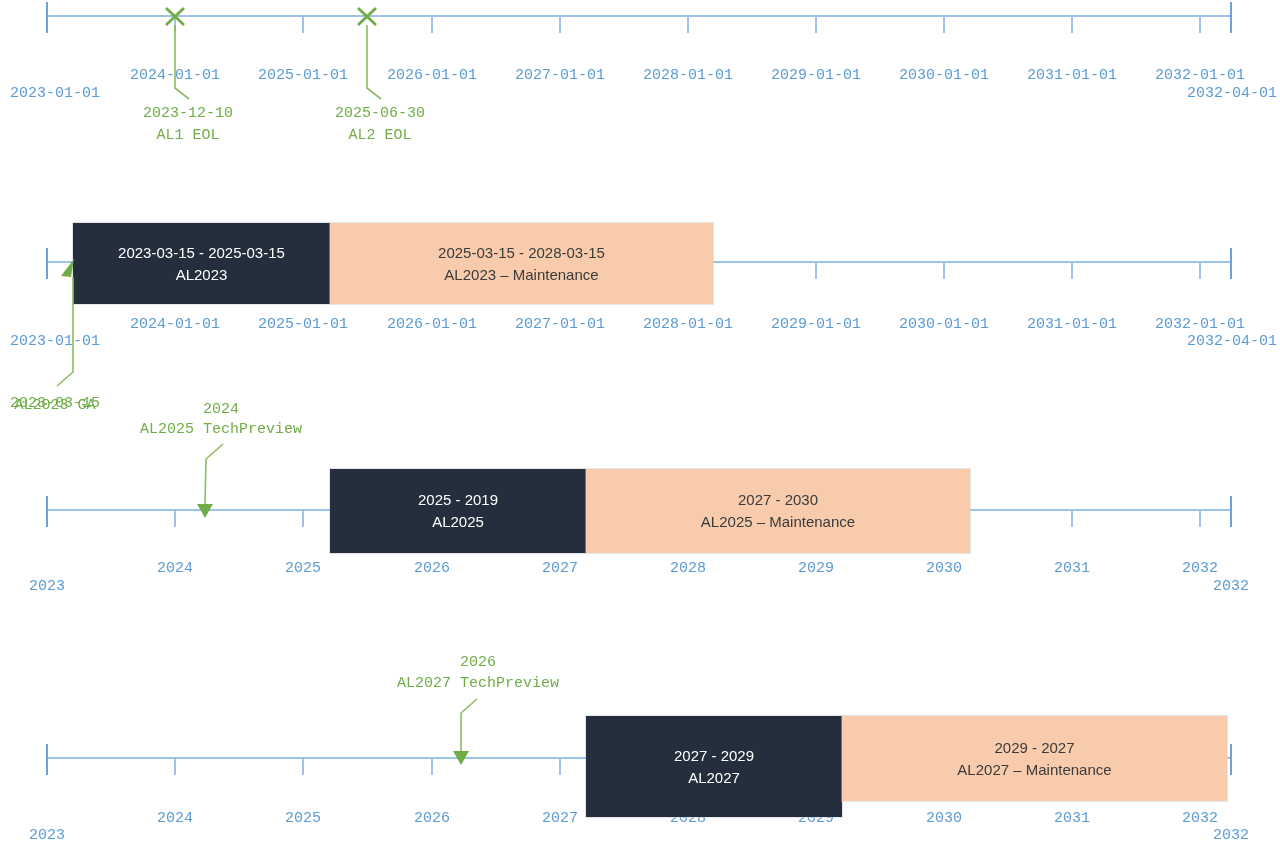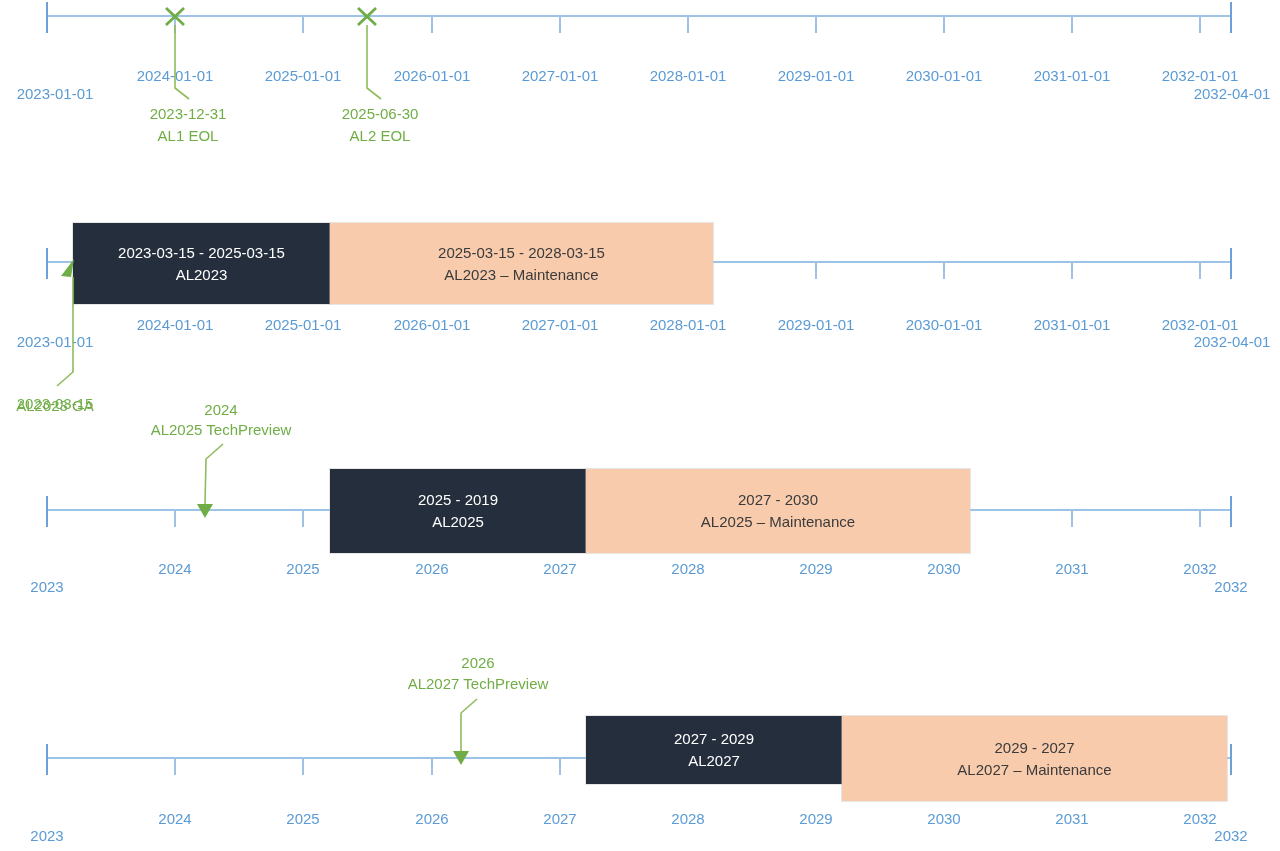--- a/index.html
+++ b/index.html
@@ -20,21 +20,21 @@
   }
   .bar{
     position:absolute;display:flex;flex-direction:column;align-items:center;justify-content:center;
     text-align:center;box-shadow:0 0 0 1px rgba(200,200,200,.45);
   }
   .bar-dark{background:#242e3c;color:#ffffff;}
   .bar-light{background:#f8cbad;color:#3b3b3b;}
   .bar .l1,.bar .l2{font-size:15px;line-height:22px;white-space:nowrap;}
   svg.greens{position:absolute;left:0;top:0;z-index:4;pointer-events:none;}
   .bar{z-index:3;}
-  .lbl,.green-lbl{z-index:2;}
+  .lbl,.green-lbl{z-index:2;font-family:Liberation Mono, monospace;}
 </style>
 </head>
 <body>
 
 <div id="canvas">
 
   <div>
     <div class="axis" style="left:47px;top:15px;width:1185px;"></div>
     <div class="tick-tall" style="left:46px;top:2px;height:31px;"></div>
     <div class="tick-tall" style="left:1230px;top:2px;height:31px;"></div>
@@ -53,21 +53,21 @@
     <div class="lbl" style="left:432px;top:67px;">2026-01-01</div>
     <div class="lbl" style="left:560px;top:67px;">2027-01-01</div>
     <div class="lbl" style="left:688px;top:67px;">2028-01-01</div>
     <div class="lbl" style="left:816px;top:67px;">2029-01-01</div>
     <div class="lbl" style="left:944px;top:67px;">2030-01-01</div>
     <div class="lbl" style="left:1072px;top:67px;">2031-01-01</div>
     <div class="lbl" style="left:1200px;top:67px;">2032-01-01</div>
     <div class="lbl" style="left:55px;top:85px;">2023-01-01</div>
     <div class="lbl" style="left:1232px;top:85px;">2032-04-01</div>
 
-    <div class="green-lbl" style="left:188px;top:105px;">2023-12-31</div>
+    <div class="green-lbl" style="left:188px;top:105px;">2023-12-10</div>
     <div class="green-lbl" style="left:188px;top:127px;">AL1 EOL</div>
     <div class="green-lbl" style="left:380px;top:105px;">2025-06-30</div>
     <div class="green-lbl" style="left:380px;top:127px;">AL2 EOL</div>
   </div>
 
   <div>
     <div class="axis" style="left:47px;top:261px;width:1185px;"></div>
     <div class="tick-tall" style="left:46px;top:248px;height:31px;"></div>
     <div class="tick-tall" style="left:1230px;top:248px;height:31px;"></div>
     <div class="tick" style="left:174px;top:262px;height:17px;"></div>
@@ -151,21 +151,21 @@
     <div class="tick" style="left:174px;top:758px;height:17px;"></div>
     <div class="tick" style="left:302px;top:758px;height:17px;"></div>
     <div class="tick" style="left:431px;top:758px;height:17px;"></div>
     <div class="tick" style="left:559px;top:758px;height:17px;"></div>
     <div class="tick" style="left:687px;top:758px;height:17px;"></div>
     <div class="tick" style="left:815px;top:758px;height:17px;"></div>
     <div class="tick" style="left:943px;top:758px;height:17px;"></div>
     <div class="tick" style="left:1071px;top:758px;height:17px;"></div>
     <div class="tick" style="left:1199px;top:758px;height:17px;"></div>
 
-    <div class="bar bar-dark" style="left:586px;top:716px;width:256px;height:68px;">
+    <div class="bar bar-dark" style="left:586px;top:716px;width:256px;height:101px;">
       <div class="l1">2027 - 2029</div>
       <div class="l2">AL2027</div>
     </div>
     <div class="bar bar-light" style="left:842px;top:716px;width:385px;height:85px;">
       <div class="l1">2029 - 2027</div>
       <div class="l2">AL2027 – Maintenance</div>
     </div>
 
     <div class="lbl" style="left:175px;top:810px;">2024</div>
     <div class="lbl" style="left:303px;top:810px;">2025</div>

